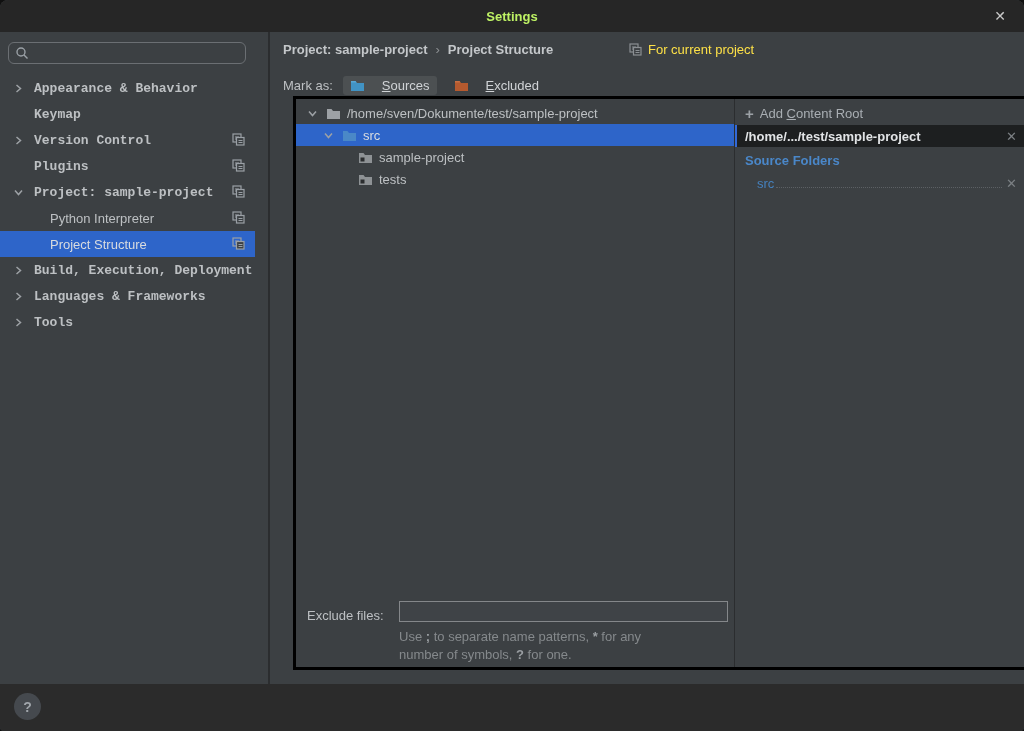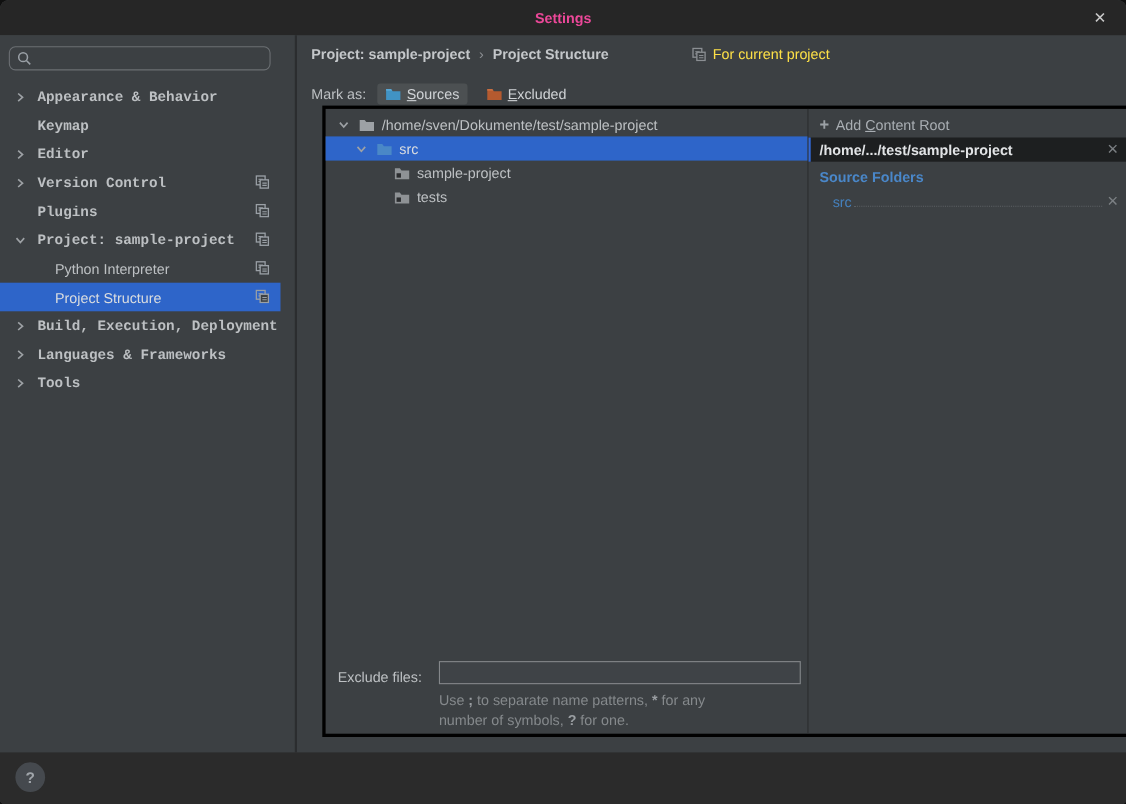--- a/index.html
+++ b/index.html
@@ -1,20 +1,20 @@
 <!DOCTYPE html>
 <html><head>
 <meta charset="utf-8">
 <style>
   html,body{margin:0;padding:0;background:#101010;font-family:"Liberation Sans","DejaVu Sans",sans-serif;}
   #window{position:relative;width:1024px;height:731px;background:#3c4043;border-radius:8px 8px 4px 4px;overflow:hidden;color:#bdc0c3;font-size:13px;}
 
   
   #titlebar{position:absolute;left:0;top:0;width:1024px;height:32px;background:#262626;display:flex;align-items:center;justify-content:center;}
-  #titlebar .title{color:#ec4899;font-weight:bold;font-size:13px;}
+  #titlebar .title{color:#bef264;font-weight:bold;font-size:13px;}
   #close-btn{position:absolute;right:10px;top:0;height:32px;width:28px;display:flex;align-items:center;justify-content:center;color:#c9c9c9;font-size:14px;font-weight:bold;cursor:default;}
 
   
   #sidebar{position:absolute;left:0;top:32px;width:270px;height:652px;background:#3c4043;border-right:2px solid #2b2d2f;box-sizing:border-box;}
   #search-box{position:absolute;left:8px;top:10px;width:238px;height:22px;border:1px solid #6b6f73;border-radius:6px;display:flex;align-items:center;padding-left:6px;box-sizing:border-box;background:transparent;}
   #nav-list{position:absolute;left:0;top:43px;width:270px;}
   .nav-item{position:relative;height:26px;display:flex;align-items:center;width:255px;padding-left:14px;box-sizing:border-box;cursor:default;}
   .nav-item .chev{width:20px;display:inline-flex;align-items:center;}
   .nav-item .lbl{color:#bdc0c3;}
   .nav-item.bold .lbl{font-weight:bold;font-family:Liberation Mono, monospace;}
@@ -23,21 +23,21 @@
   .nav-item.sel .lbl{color:#d9dcdf;}
   .nav-item .badge{position:absolute;right:10px;top:6px;}
 
   
   #main{position:absolute;left:272px;top:32px;width:752px;height:652px;}
   #breadcrumb{position:absolute;left:11px;top:6px;height:22px;display:flex;align-items:center;gap:8px;}
   #breadcrumb .crumb{font-weight:bold;color:#c4c7ca;}
   #breadcrumb .sep{color:#8b8e92;}
   #scope{position:absolute;left:357px;top:6px;height:22px;display:flex;align-items:center;gap:6px;color:#fde047;}
   #markas-row{position:absolute;left:11px;top:41px;height:24px;display:flex;align-items:center;gap:10px;}
-  .chip{display:flex;align-items:center;gap:5px;padding:2px 7px;border-radius:3px;color:#d0d3d6;}
+  .chip{display:flex;align-items:center;gap:17px;padding:2px 7px;border-radius:3px;color:#d0d3d6;}
   .chip.on{background:#4c5052;}
   .chip u, #add-row u{text-decoration:underline;}
 
   
   #panelbox{position:absolute;left:0;top:64px;width:735px;height:574px;border:3px solid #000000;box-sizing:border-box;display:flex;margin-left:21px;}
   #treecol{position:relative;width:439px;height:100%;border-right:1px solid #2b2d2f;box-sizing:border-box;}
   #rightcol{position:relative;flex:1;height:100%;}
 
   
   .tree-row{height:22px;display:flex;align-items:center;box-sizing:border-box;cursor:default;}
@@ -94,28 +94,20 @@
           <span class="chev">
             <svg width="9" height="9" viewBox="0 0 9 9">
               <polyline points="2.5,1 6.5,4.5 2.5,8" fill="none" stroke="#9da1a5" stroke-width="1.5"></polyline>
             </svg>
           </span>
           <span class="lbl">Appearance &amp; Behavior</span>
         </div>
         <div class="nav-item bold">
           <span class="chev"></span>
           <span class="lbl">Keymap</span>
-        </div>
-        <div class="nav-item bold">
-          <span class="chev">
-            <svg width="9" height="9" viewBox="0 0 9 9">
-              <polyline points="2.5,1 6.5,4.5 2.5,8" fill="none" stroke="#9da1a5" stroke-width="1.5"></polyline>
-            </svg>
-          </span>
-          <span class="lbl">Editor</span>
         </div>
         <div class="nav-item bold">
           <span class="chev">
             <svg width="9" height="9" viewBox="0 0 9 9">
               <polyline points="2.5,1 6.5,4.5 2.5,8" fill="none" stroke="#9da1a5" stroke-width="1.5"></polyline>
             </svg>
           </span>
           <span class="lbl">Version Control</span>
           <span class="badge"><svg width="13" height="13" viewBox="0 0 13 13">
               <rect x="1" y="1" width="8" height="8" fill="none" stroke="#9aa0a6" stroke-width="1.2"></rect>

